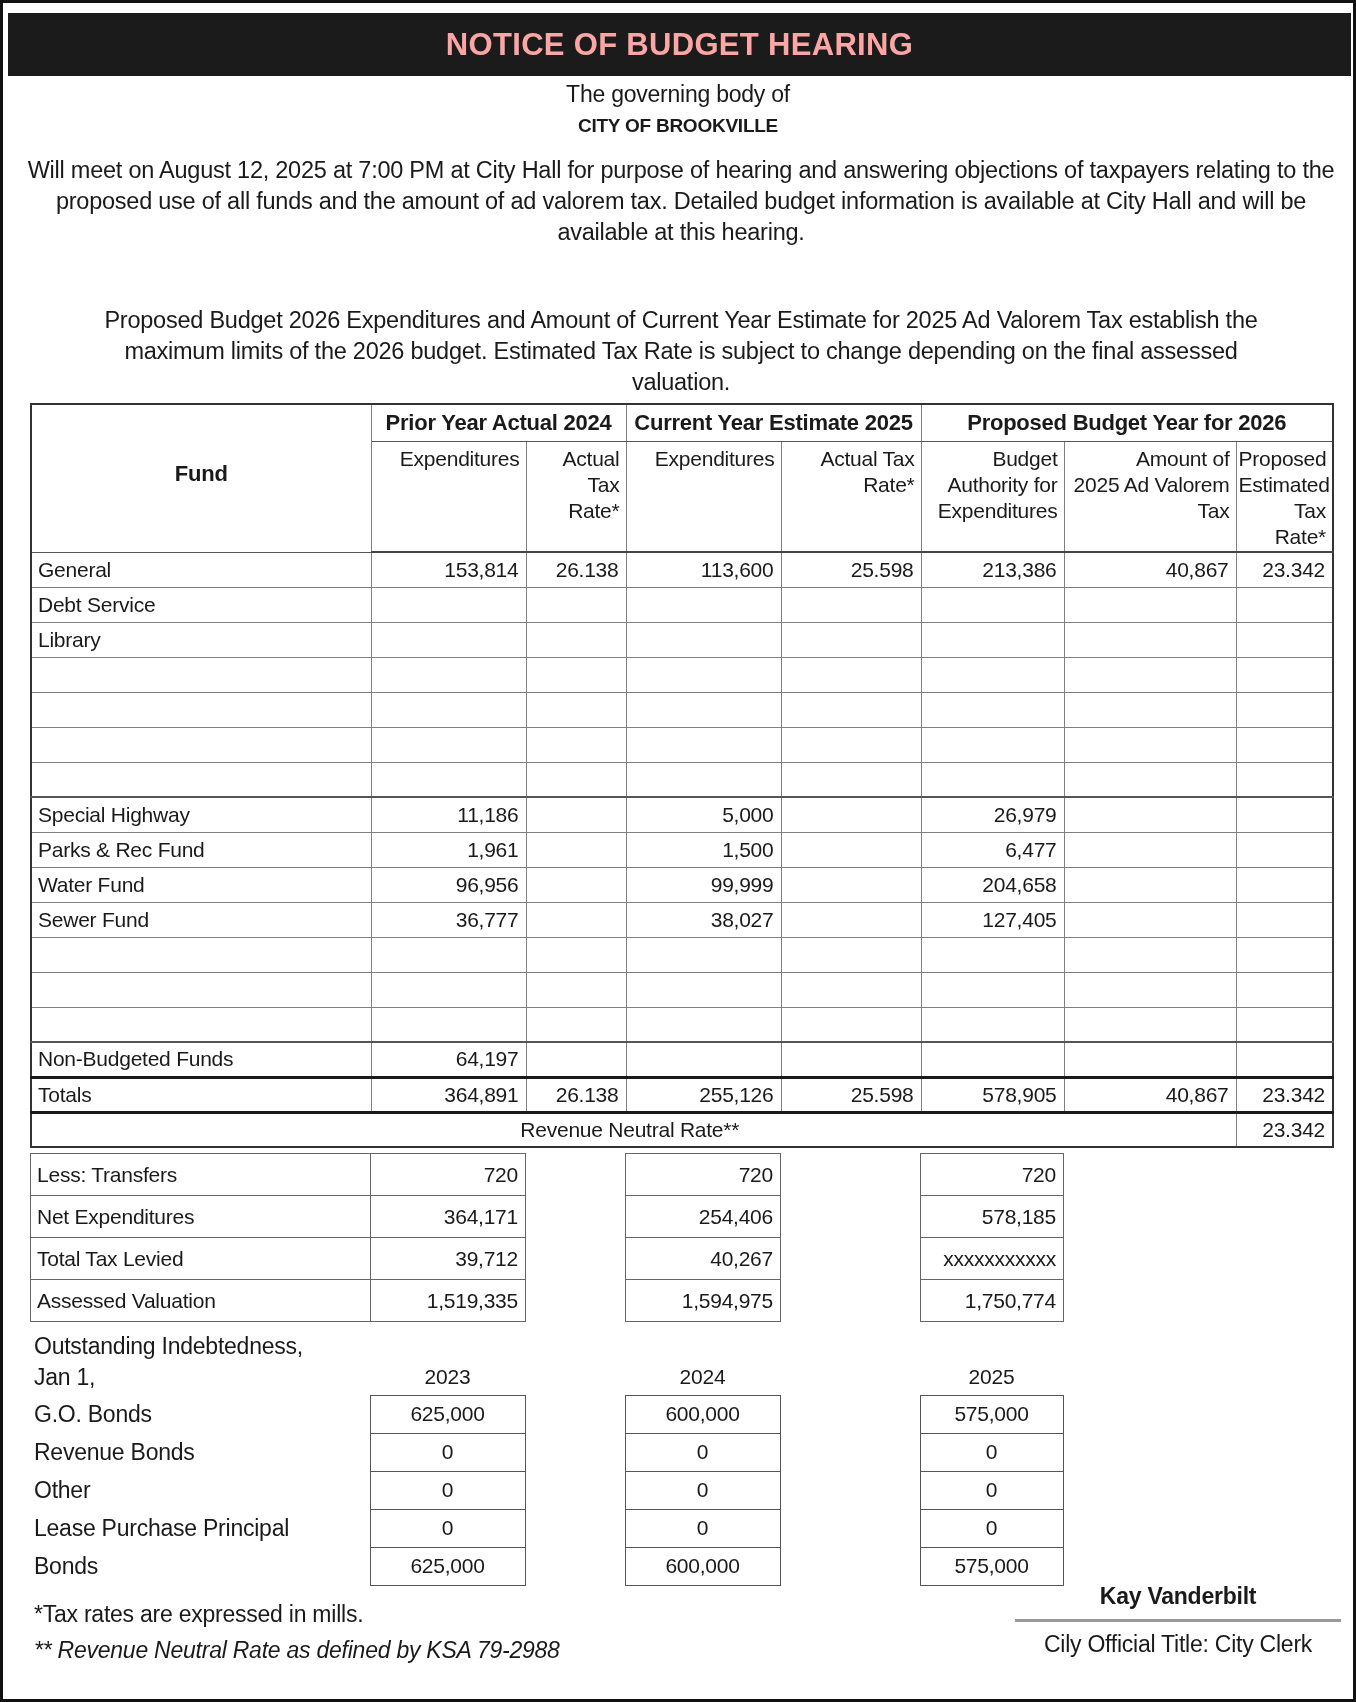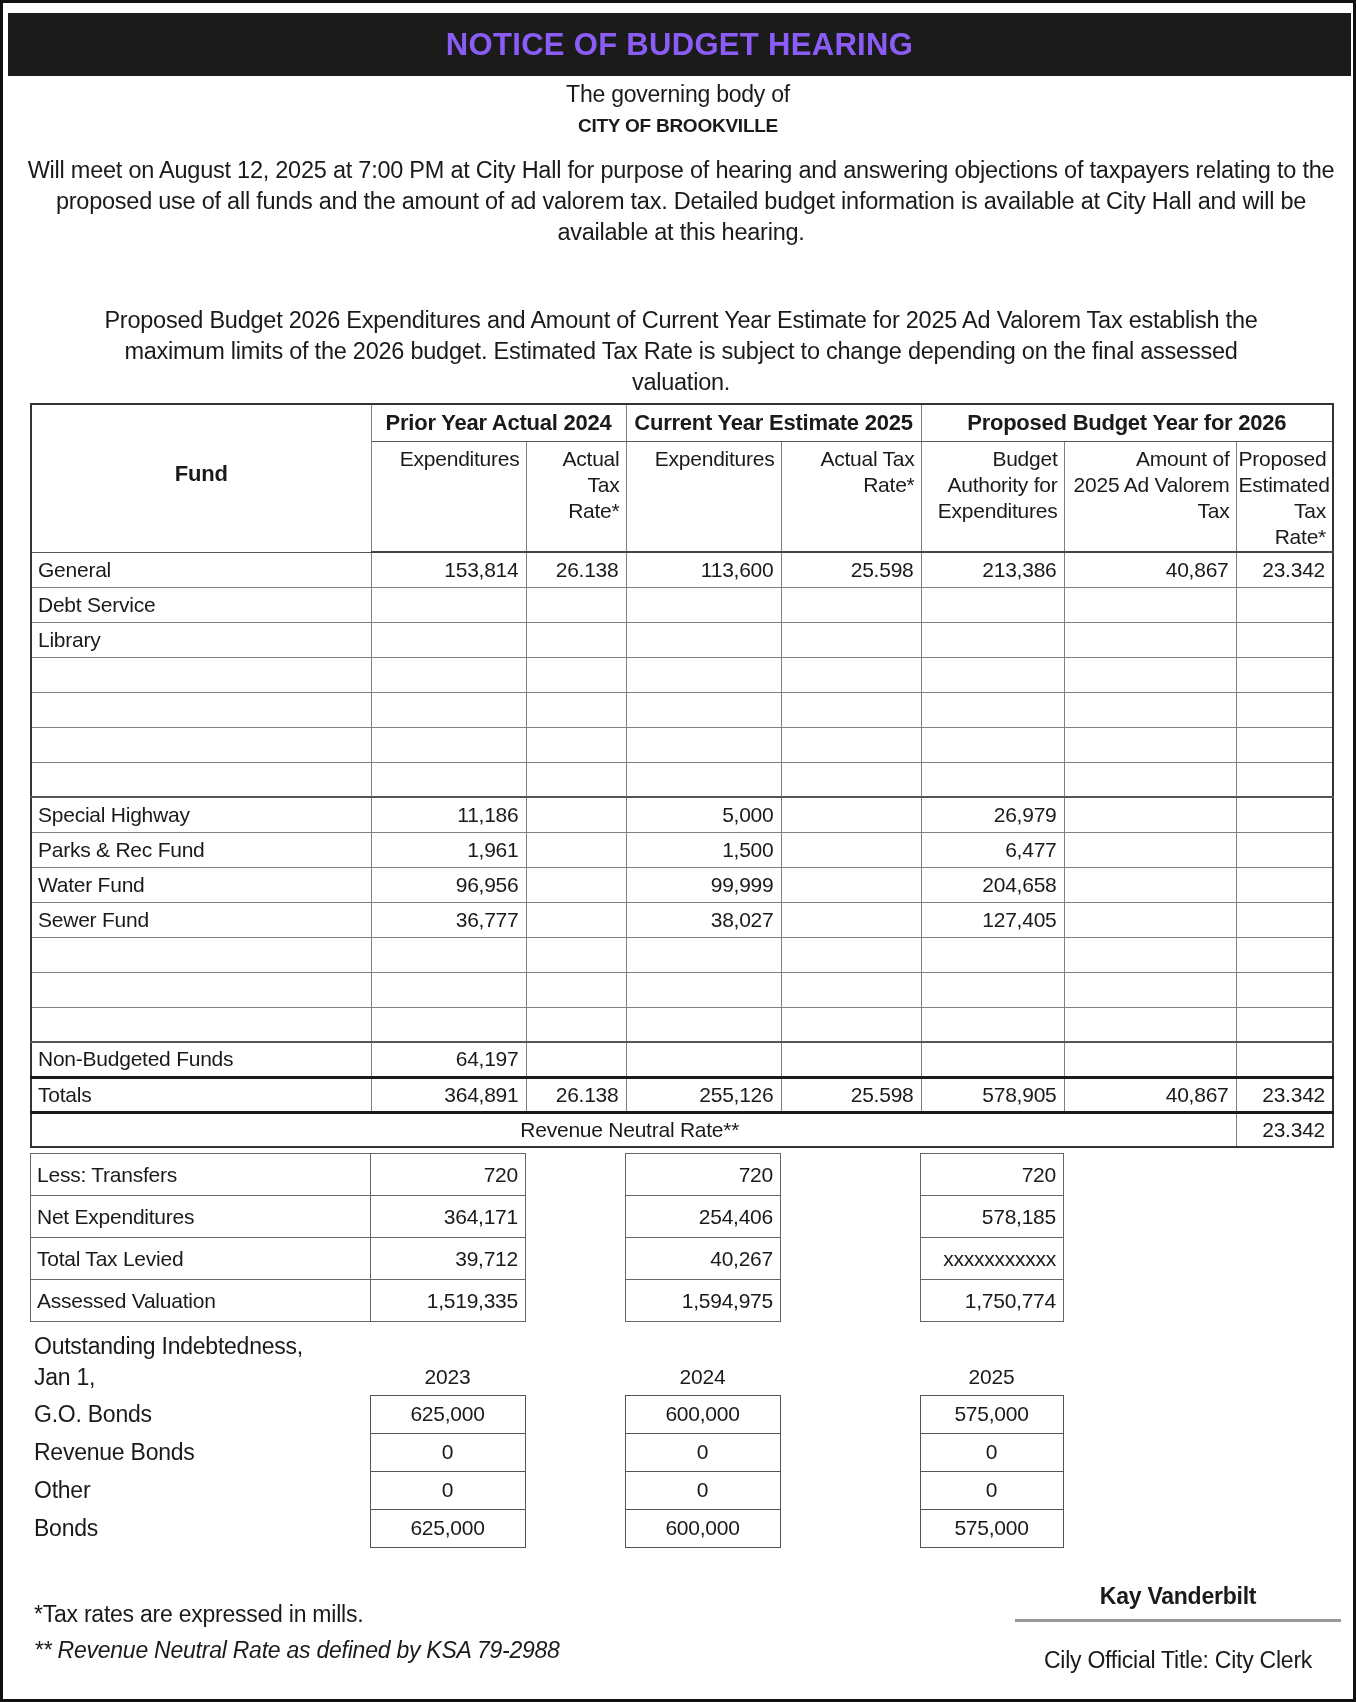--- a/index.html
+++ b/index.html
@@ -5,21 +5,21 @@
   * { margin:0; padding:0; box-sizing:border-box; }
   html,body { background:#e8e8e8; }
   body { font-family:"Liberation Sans", sans-serif; color:#1a1a1a; }
   .page {
     position:relative; width:1356px; height:1702px; background:#ffffff;
     border:3px solid #111; margin:0 auto; overflow:hidden;
     letter-spacing:-0.015em;
   }
   .banner {
     position:absolute; top:10px; left:5px; width:1343px; height:63px;
-    background:#1b1b1b; color:#8b5cf6; display:flex; align-items:center; justify-content:center;
+    background:#1b1b1b; color:#fca5a5; display:flex; align-items:center; justify-content:center;
     font-size:31px; font-weight:bold; letter-spacing:0.01em;
   }
   .center-line { position:absolute; left:0; width:100%; text-align:center; }
   .line-governing { top:78px; font-size:23px; }
   .line-city { top:112px; font-size:19px; font-weight:bold; }
   .para-meeting { position:absolute; top:152px; left:18px; width:1320px; text-align:center; font-size:23.5px; line-height:31px; }
   .summary-title { top:263px; font-size:25px; font-weight:bold; }
   .para-summary { position:absolute; top:302px; left:98px; width:1160px; text-align:center; font-size:23.5px; line-height:31px; }
 
   table { border-collapse:collapse; table-layout:fixed; }
@@ -58,21 +58,21 @@
   .indebt-table tr.box-row td.lbl { border:none; text-align:left; padding-left:4px; font-size:23px; }
   .indebt-table tr.box-row td.box { border:1px solid #555; text-align:center; box-shadow:2px 2px 0 #cfcfcf; }
   .indebt-table tr.box-row td.gap { border:none; }
 
   .footnote1 { position:absolute; top:1598px; left:31px; font-size:23px; }
   .footnote2 { position:absolute; top:1634px; left:31px; font-size:23px; font-style:italic; }
 
   .signature { position:absolute; top:1580px; left:1012px; width:326px; text-align:center; }
   .sig-name { font-size:23px; font-weight:bold; }
   .sig-line { margin-top:9px; border-top:3px solid #999; }
-  .sig-title { margin-top:25px; font-size:23px; }
+  .sig-title { margin-top:9px; font-size:23px; }
 </style>
 </head>
 <body>
 
 <div class="page">
 
   <div class="banner">
     <span>NOTICE OF BUDGET HEARING</span>
   </div>
 
@@ -383,20 +383,28 @@
         </tr>
         <tr class="box-row">
           <td class="lbl">Other</td>
           <td class="box">0</td>
           <td class="gap"></td>
           <td class="box">0</td>
           <td class="gap"></td>
           <td class="box">0</td>
         </tr>
         <tr class="box-row">
+          <td class="lbl">Lease Purchase Principal</td>
+          <td class="box">0</td>
+          <td class="gap"></td>
+          <td class="box">0</td>
+          <td class="gap"></td>
+          <td class="box">0</td>
+        </tr>
+        <tr class="box-row">
           <td class="lbl">Bonds</td>
           <td class="box">625,000</td>
           <td class="gap"></td>
           <td class="box">600,000</td>
           <td class="gap"></td>
           <td class="box">575,000</td>
         </tr>
       </tbody>
   </table>
 

